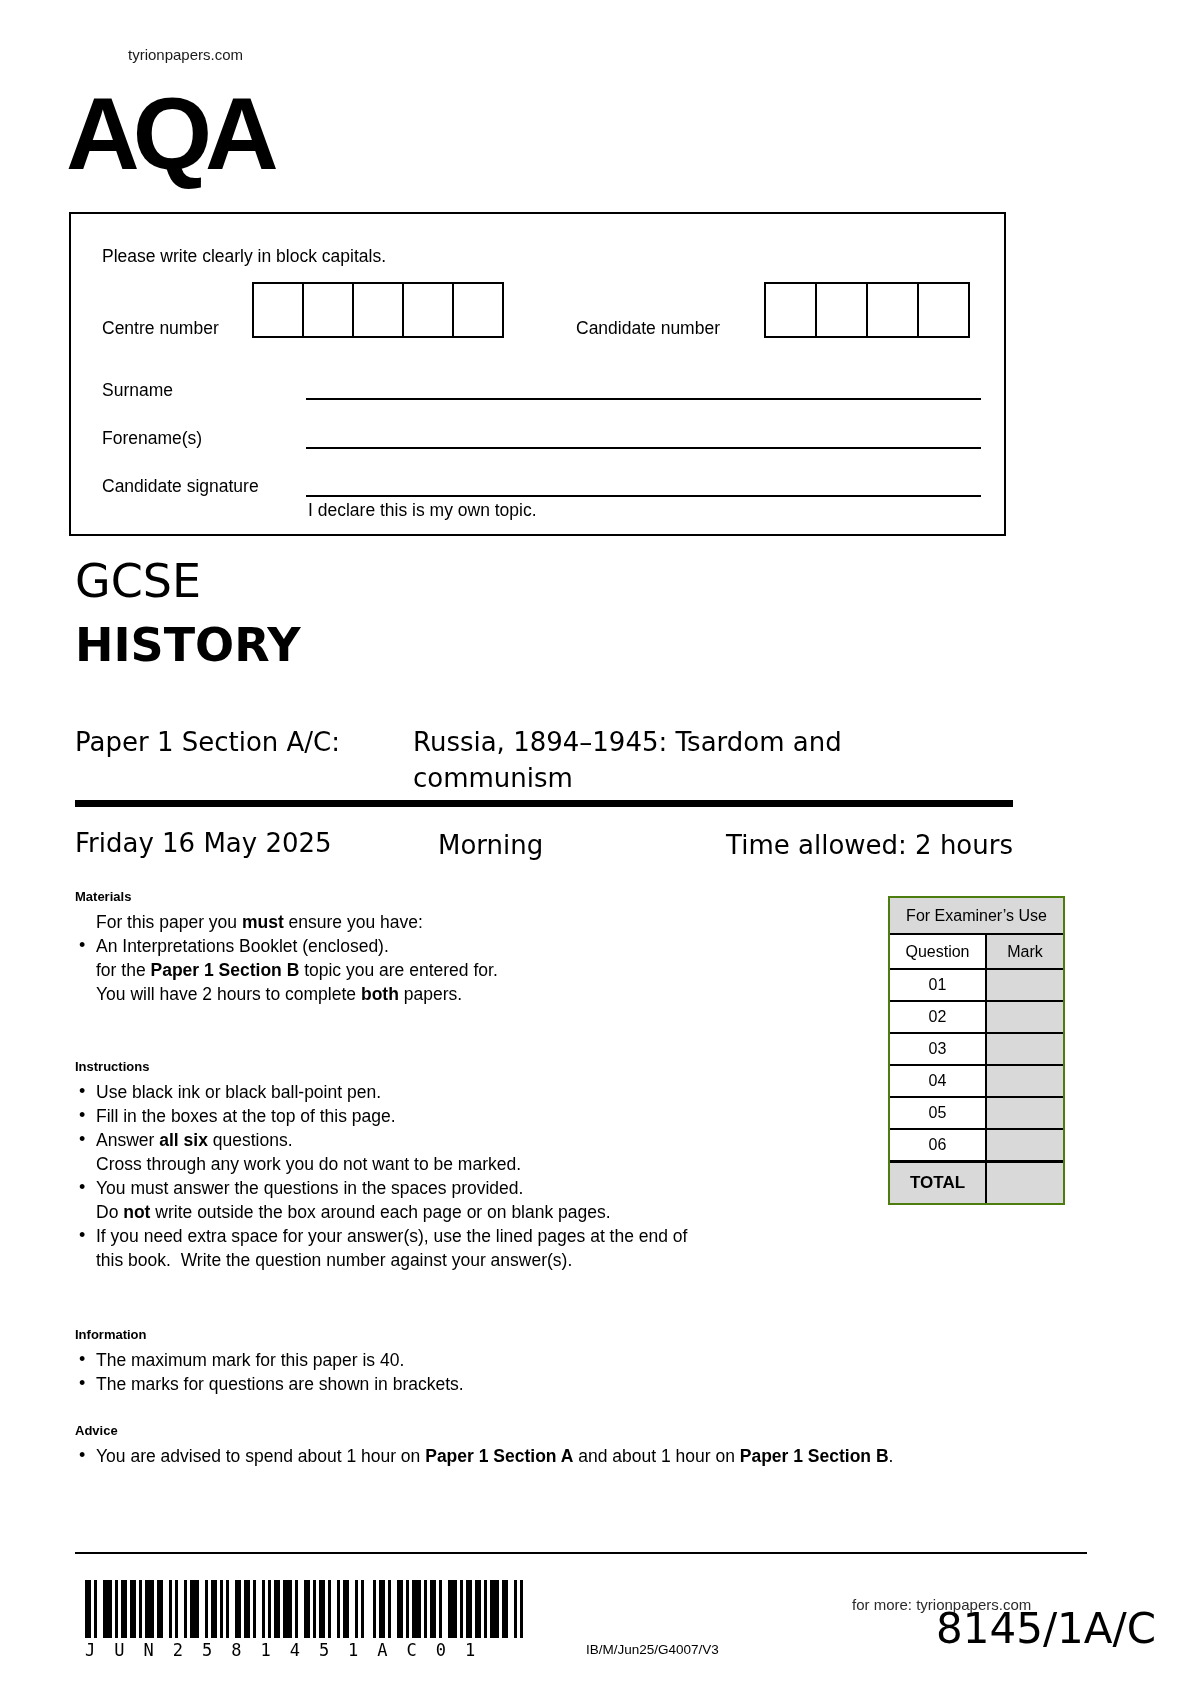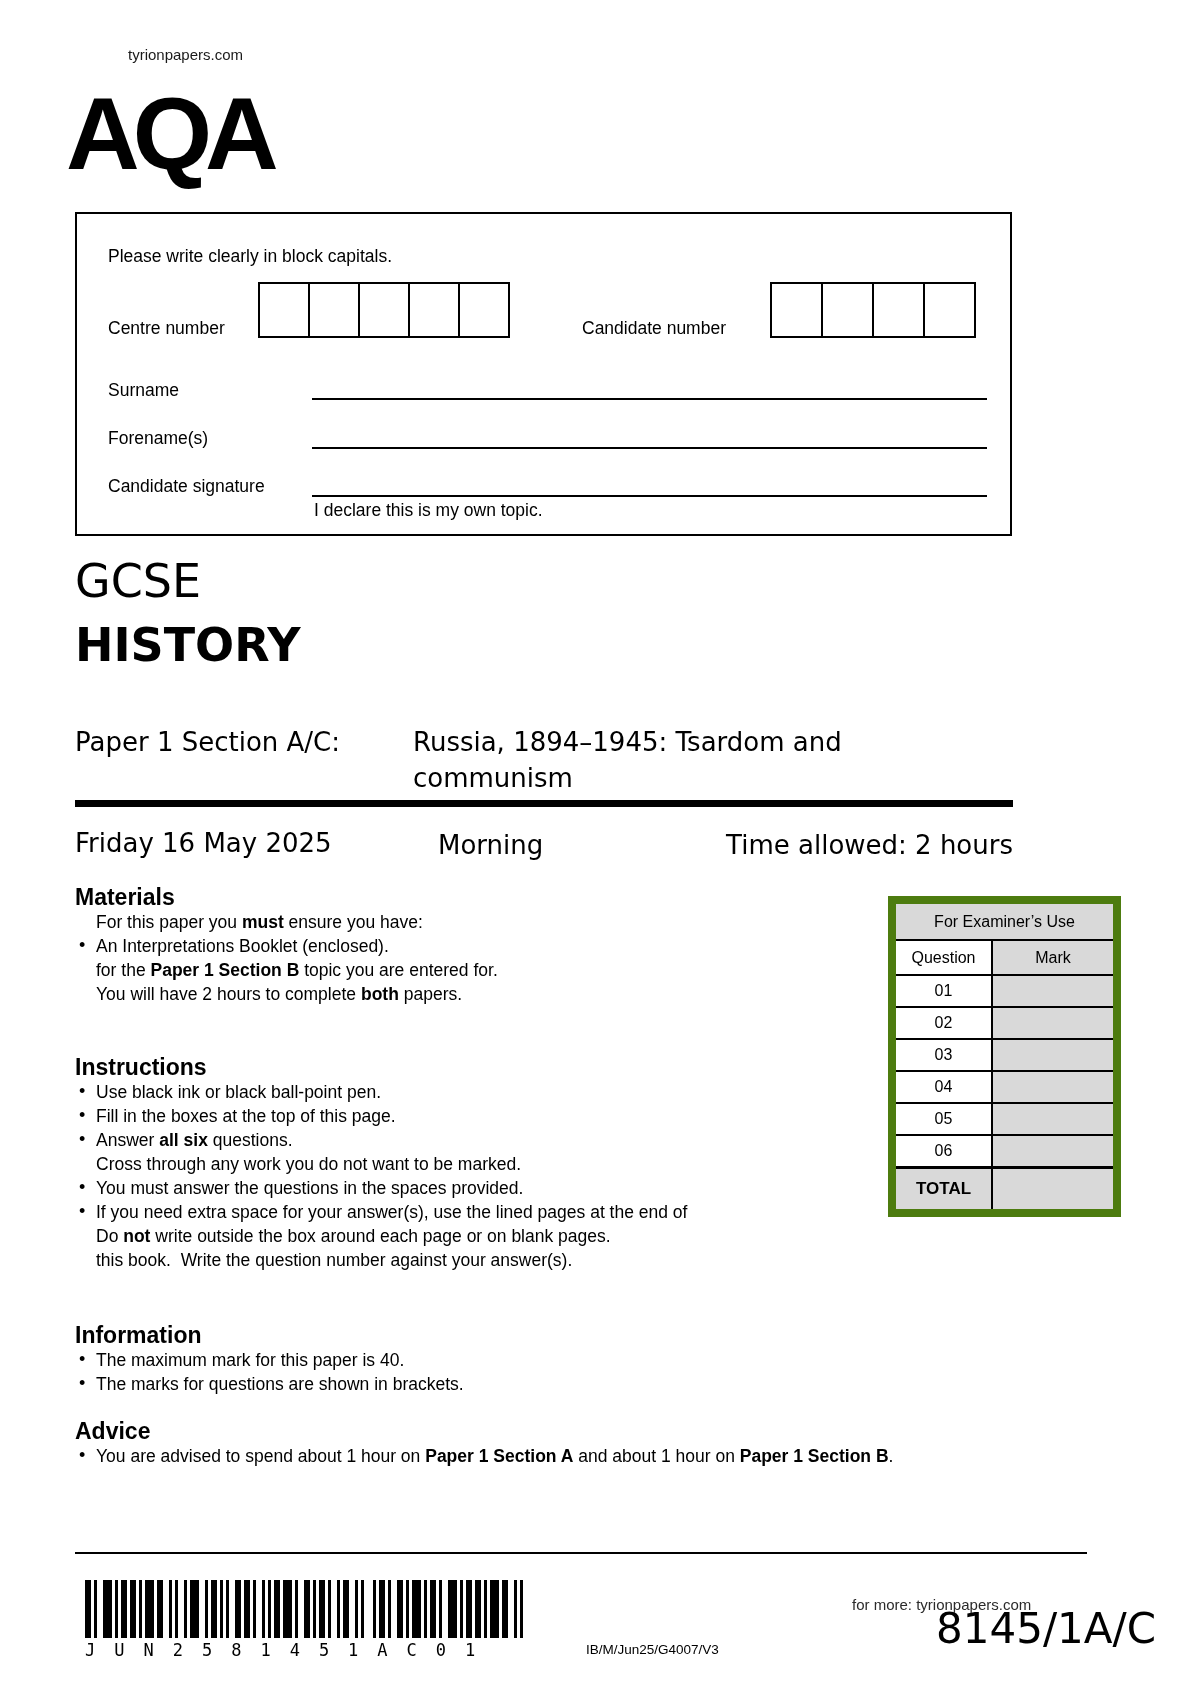--- a/index.html
+++ b/index.html
@@ -6,21 +6,21 @@
   .page{position:relative;width:1191px;height:1684px;background:#fff;color:#000;
         font-family:"Liberation Sans",sans-serif;overflow:hidden;}
   .abs{position:absolute;}
 
   
   .wm-top{left:128px;top:46px;font-size:15px;color:#1a1a1a;}
   .aqa{left:66px;top:84px;font-family:"Liberation Sans",sans-serif;font-weight:900;
        font-size:102px;letter-spacing:-7px;line-height:100px;}
 
   
-  .cand-box{left:75px;top:212px;width:937px;height:324px;border:2px solid #000;box-sizing:border-box;}
+  .cand-box{left:69px;top:212px;width:937px;height:324px;border:2px solid #000;box-sizing:border-box;}
   .cand-box .lbl{position:absolute;font-size:17.5px;}
   .cb-instr{position:absolute;left:31px;top:32px;font-size:17.5px;}
   .boxrow{position:absolute;display:flex;}
   .boxrow .cell{width:52px;height:56px;border:2px solid #000;box-sizing:border-box;margin-right:-2px;background:#fff;}
   .centre-boxes{left:181px;top:68px;}
   .cand-boxes{left:693px;top:68px;}
   .wline{position:absolute;height:0;border-bottom:2px solid #000;}
 
   
   .t-qual{left:75px;top:554px;font-family:"DejaVu Sans",sans-serif;font-size:46px;font-weight:400;letter-spacing:0px;}
@@ -29,31 +29,31 @@
   .t-topic1{left:413px;top:727px;font-family:"DejaVu Sans",sans-serif;font-size:26px;}
   .t-topic2{left:413px;top:763px;font-family:"DejaVu Sans",sans-serif;font-size:26px;}
   .rule{left:75px;top:800px;width:938px;height:7px;background:#000;}
 
   .sess-date{left:75px;top:828px;font-family:"DejaVu Sans",sans-serif;font-size:26px;}
   .sess-morn{left:438px;top:830px;font-family:"DejaVu Sans",sans-serif;font-size:26px;}
   .sess-time{top:830px;right:178px;font-family:"DejaVu Sans",sans-serif;font-size:26px;}
 
   
   .section{position:absolute;left:75px;width:780px;font-size:17.5px;line-height:24px;}
-  .section h3{margin:0;font-size:23px;line-height:26px;font-weight:700;}
+  .section h3{margin:0;font-size:13px;line-height:26px;font-weight:700;}
   .brow{position:relative;padding-left:21px;white-space:pre-wrap;}
   .brow.bullet::before{content:"\2022";position:absolute;left:4px;top:-1px;font-size:18px;}
   .sec-materials{top:884px;}
   .sec-instructions{top:1054px;}
   .sec-information{top:1322px;}
   .sec-advice{top:1418px;width:1010px;}
   b{font-weight:700;}
 
   
-  .exam-table{left:888px;top:896px;width:233px;border:8px solid #4d7c0f;box-sizing:border-box;
+  .exam-table{left:888px;top:896px;width:177px;border:2px solid #4d7c0f;box-sizing:border-box;
               font-size:16px;background:#fff;}
   .et-head{height:35px;background:#d9d9d9;display:flex;align-items:center;justify-content:center;
            border-bottom:2px solid #000;}
   .et-row{display:flex;}
   .et-row .c1{width:97px;border-right:2px solid #000;display:flex;align-items:center;justify-content:center;box-sizing:border-box;background:#fff;}
   .et-row .c2{flex:1;background:#d9d9d9;}
   .et-colhead{height:33px;border-bottom:2px solid #000;}
   .et-colhead .c2{display:flex;align-items:center;justify-content:center;}
   .et-q{height:30px;border-bottom:2px solid #000;}
   .et-total{height:40px;border-top:1px solid #000;background:#d9d9d9;}
@@ -128,22 +128,22 @@
     <div class="brow"><span>You will have 2 hours to complete </span><b>both</b><span> papers.</span></div>
   </div>
 
   <div class="section sec-instructions">
     <h3>Instructions</h3>
     <div class="brow bullet"><span>Use black ink or black ball-point pen.</span></div>
     <div class="brow bullet"><span>Fill in the boxes at the top of this page.</span></div>
     <div class="brow bullet"><span>Answer </span><b>all six</b><span> questions.</span></div>
     <div class="brow"><span>Cross through any work you do not want to be marked.</span></div>
     <div class="brow bullet"><span>You must answer the questions in the spaces provided.</span></div>
+    <div class="brow"><span>Do </span><b>not</b><span> write outside the box around each page or on blank pages.</span></div>
     <div class="brow bullet"><span>If you need extra space for your answer(s), use the lined pages at the end of</span></div>
-    <div class="brow"><span>Do </span><b>not</b><span> write outside the box around each page or on blank pages.</span></div>
     <div class="brow"><span>this book.  Write the question number against your answer(s).</span></div>
   </div>
 
   <div class="section sec-information">
     <h3>Information</h3>
     <div class="brow bullet"><span>The maximum mark for this paper is 40.</span></div>
     <div class="brow bullet"><span>The marks for questions are shown in brackets.</span></div>
   </div>
 
   <div class="section sec-advice">

